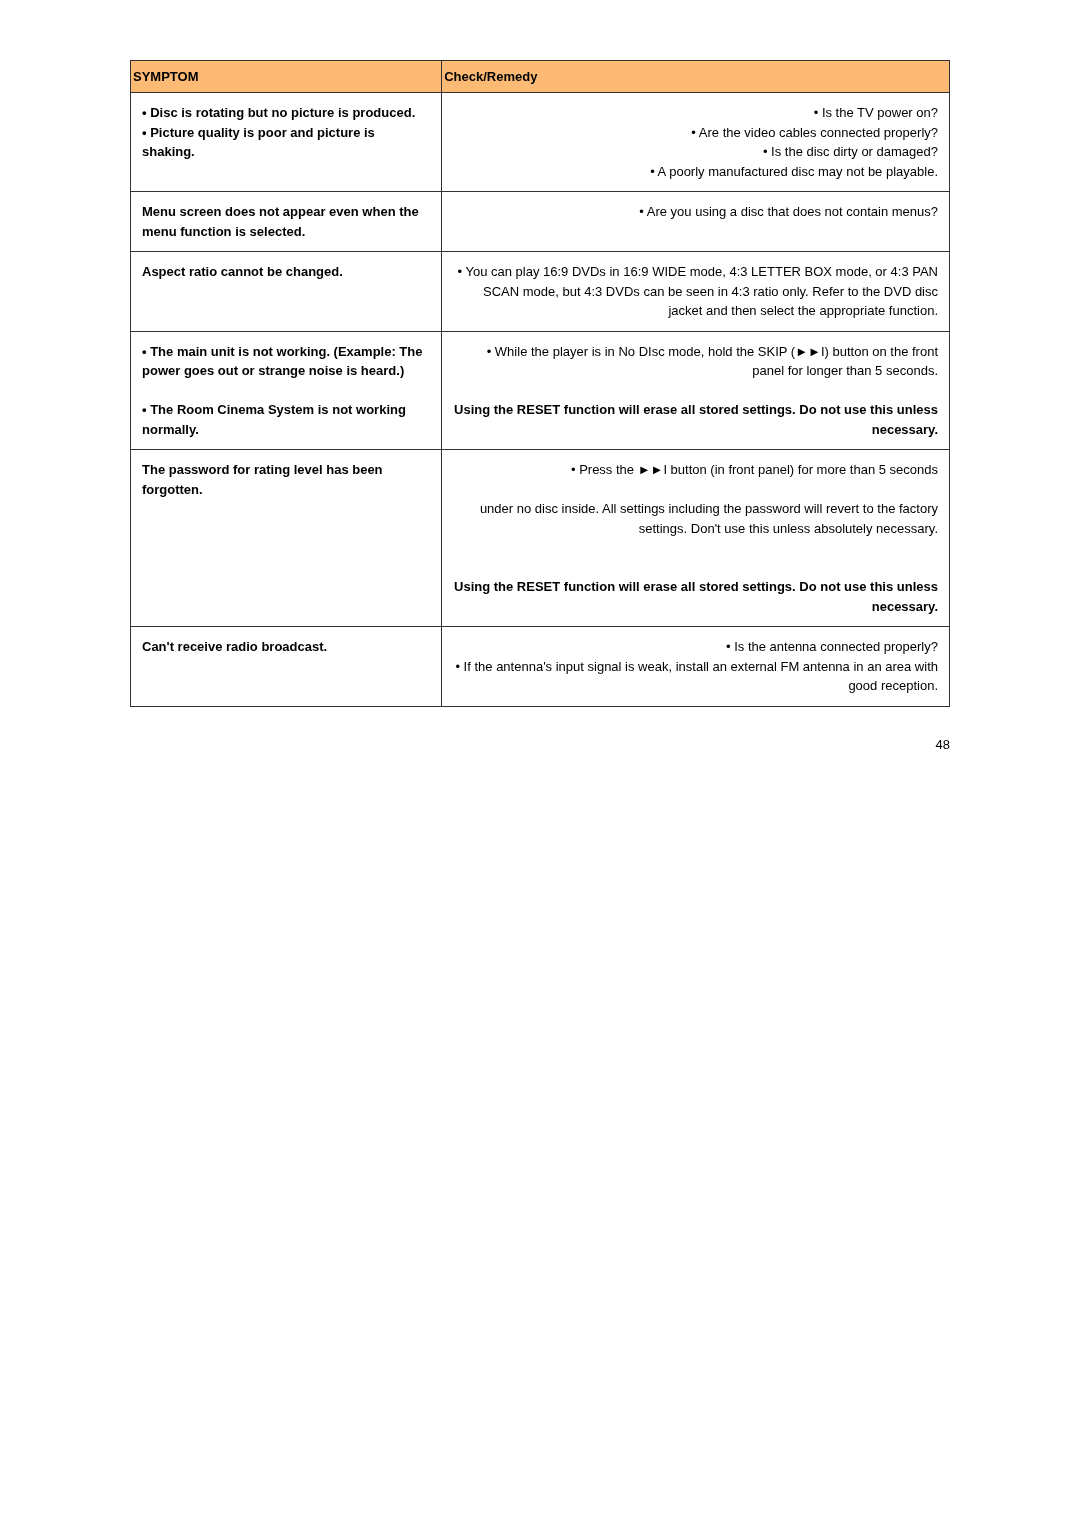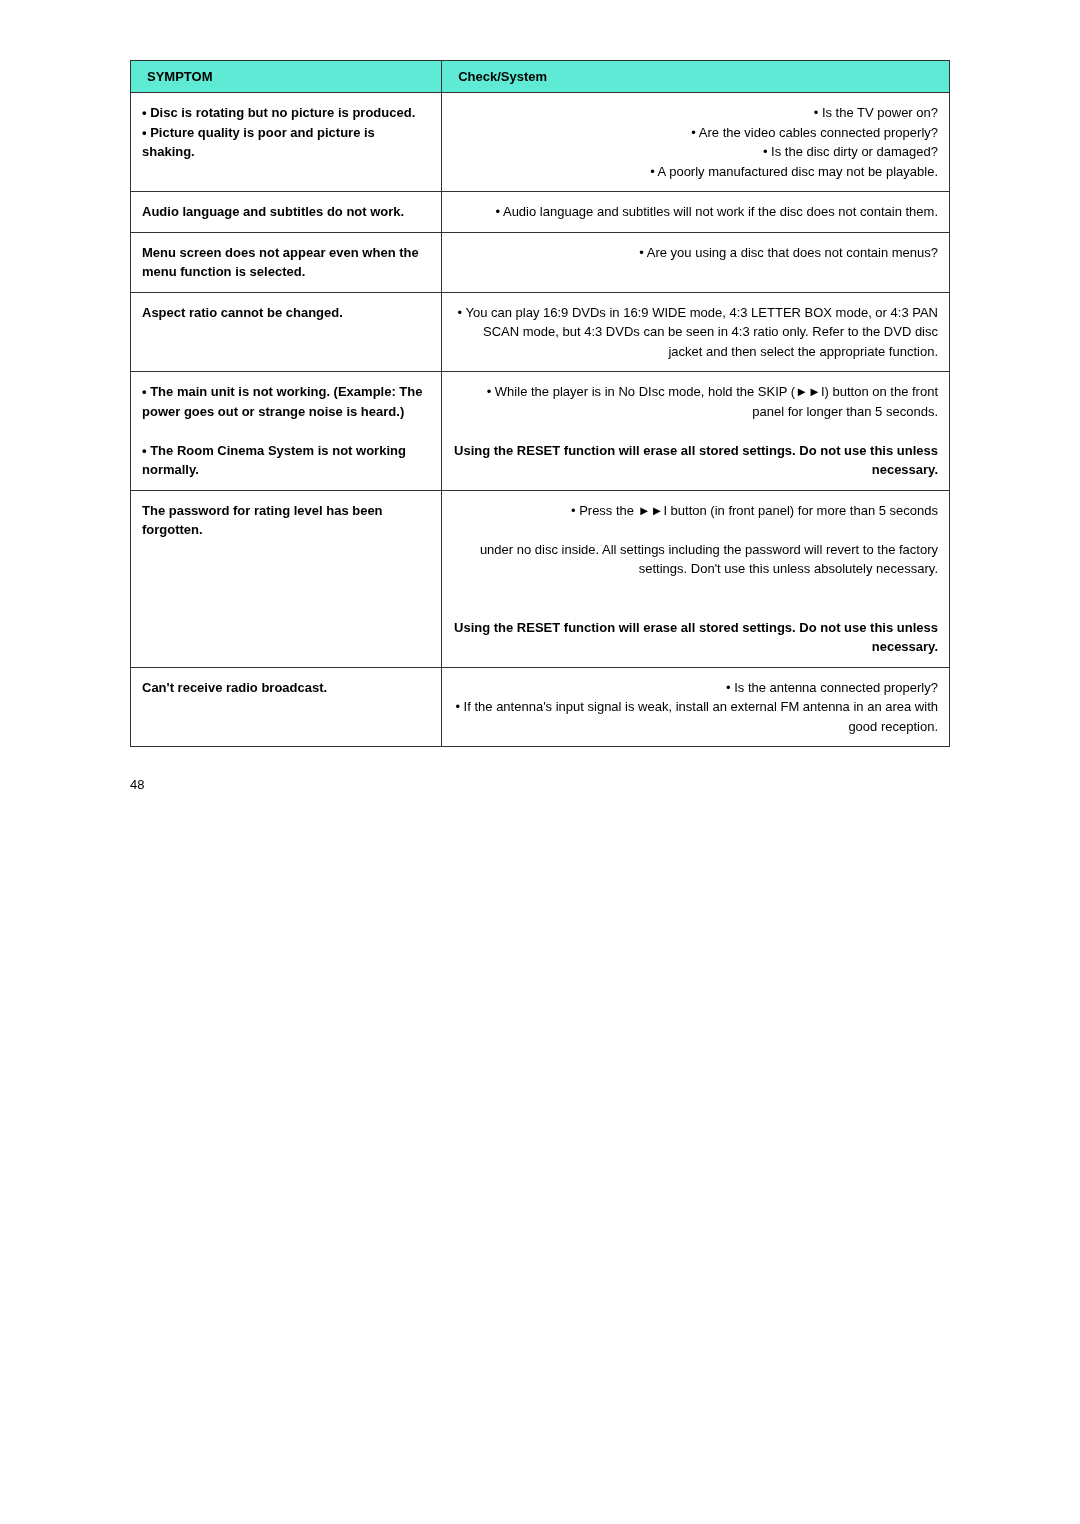--- a/index.html
+++ b/index.html
@@ -26,23 +26,23 @@
     }
 
     table {
       width: 100%;
       border-collapse: collapse;
       border: 1.5px solid #333;
     }
 
     thead tr th {
       border: 1.5px solid #333;
-      padding: 8px 16px;
+      padding: 8px 2px;
       text-align: left;
-      background: #5eead4;
+      background: #fdba74;
       font-size: 13px;
     }
 
     thead tr th.symptom-header {
       font-weight: bold;
       font-size: 13px;
       text-transform: uppercase;
       width: 38%;
     }
 
@@ -69,56 +69,48 @@
       font-weight: normal;
       font-size: 13px;
       text-align: right;
     }
 
     .bold-text {
       font-weight: bold;
     }
 
     .page-number {
-      text-align: left;
+      text-align: right;
       margin-top: 30px;
       font-size: 13px;
       color: #000;
     }
   </style>
 </head>
 <body>
 
 <div class="page-container">
   <table>
     <thead>
       <tr>
         <th class="symptom-header">SYMPTOM</th>
-        <th class="remedy-header">Check/System</th>
+        <th class="remedy-header">Check/Remedy</th>
       </tr>
     </thead>
     <tbody>
 
       <tr>
         <td class="symptom-cell">
           <span>• Disc is rotating but no picture is produced.<br>• Picture quality is poor and picture is shaking.</span>
         </td>
         <td class="remedy-cell">
           <span>• Is the TV power on?<br>• Are the video cables connected properly?<br>• Is the disc dirty or damaged?<br>• A poorly manufactured disc may not be playable.</span>
         </td>
       </tr>
 
-      <tr>
-        <td class="symptom-cell">
-          <span>Audio language and subtitles do not work.</span>
-        </td>
-        <td class="remedy-cell">
-          <span>• Audio language and subtitles will not work if the disc does not contain them.</span>
-        </td>
-      </tr>
 
       <tr>
         <td class="symptom-cell">
           <span>Menu screen does not appear even when the menu function is selected.</span>
         </td>
         <td class="remedy-cell">
           <span>• Are you using a disc that does not contain menus?</span>
         </td>
       </tr>
 

